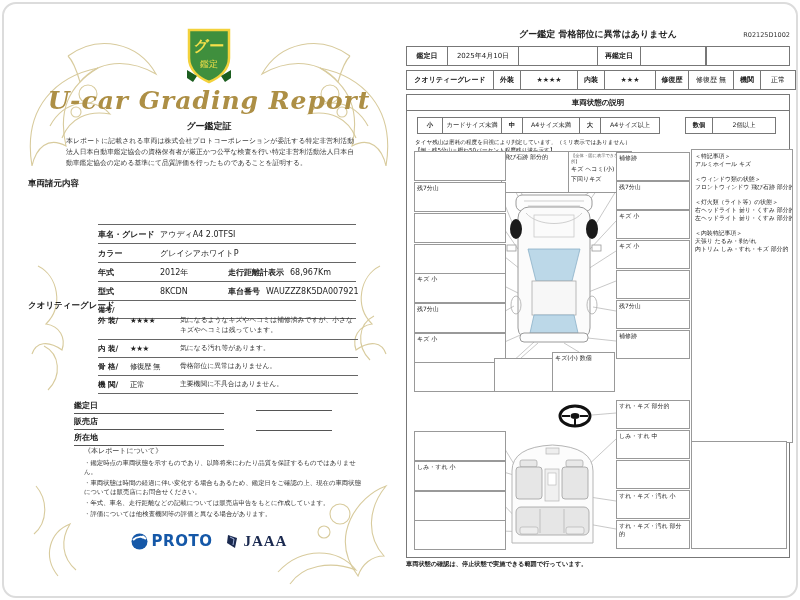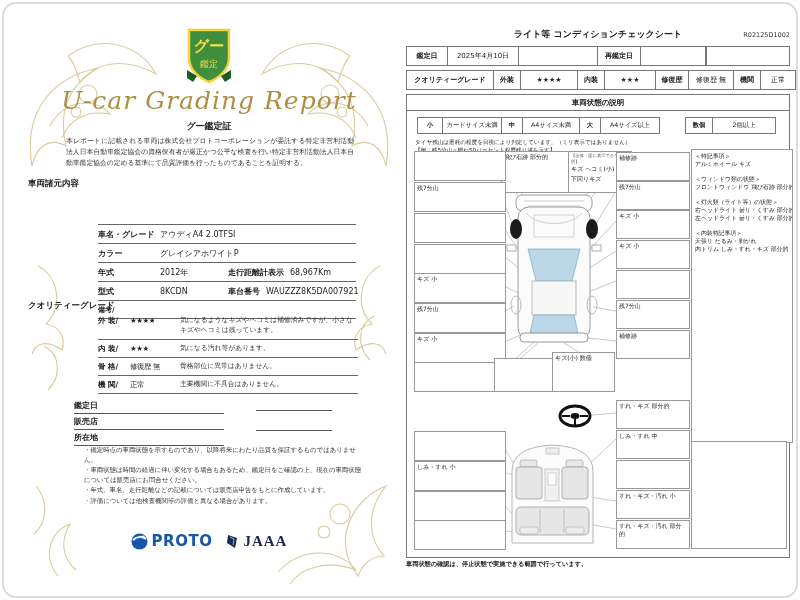--- a/index.html
+++ b/index.html
@@ -4,21 +4,21 @@
 <style>
   html,body{margin:0;padding:0;background:#fff;}
   #stage{position:relative;width:800px;height:600px;background:#fff;overflow:hidden;
          font-family:"DejaVu Sans","Liberation Sans",sans-serif;color:#222;}
   #frame{position:absolute;inset:2px;border:2px solid #dcdcdc;border-radius:14px;pointer-events:none;}
 
   
   #cert{position:absolute;left:28px;top:16px;width:362px;height:572px;}
   .abs{position:absolute;}
   #cert-title{position:absolute;top:70px;left:0;width:100%;text-align:center;
-    font-family:"DejaVu Serif","Liberation Serif",serif;font-style:italic;font-weight:normal;
+    font-family:"DejaVu Serif","Liberation Serif",serif;font-style:italic;font-weight:bold;
     font-size:25px;color:#ad8f45;letter-spacing:1px;}
   #cert-sub{position:absolute;top:104px;left:0;width:100%;text-align:center;font-size:9px;font-weight:bold;color:#222;}
   #cert-intro{position:absolute;top:120px;left:38px;width:288px;font-size:6.8px;line-height:1.62;color:#333;text-align:justify;}
   .sec-title{position:absolute;left:0;width:100%;text-align:left;font-size:8.5px;font-weight:bold;color:#222;}
   #spec{position:absolute;top:176px;left:70px;width:258px;border-top:1px solid #666;margin-top:32px;}
   .srow{display:flex;align-items:baseline;border-bottom:1px solid #666;padding:4px 0 3px 0;font-size:8px;}
   .sl{font-weight:bold;width:62px;flex:none;}
   .sl2{font-weight:bold;flex:none;margin:0 6px;}
   .sv{flex:none;}
   #grades{position:absolute;top:296px;left:70px;width:260px;}
@@ -156,20 +156,21 @@
       </div>
     </div>
 
     <div class="ffrow" style="top:384px;">鑑定日</div>
     <div class="ffrow" style="top:400px;">販売店</div>
     <div class="ffrow" style="top:416px;">所在地</div>
     <div class="fline2" style="top:382px;"></div>
     <div class="fline2" style="top:402px;"></div>
 
     <div id="about">
+      <div class="ttl">《本レポートについて》</div>
       <div class="bi">・鑑定時点の車両状態を示すものであり、以降将来にわたり品質を保証するものではありません。</div>
       <div class="bi">・車両状態は時間の経過に伴い変化する場合もあるため、鑑定日をご確認の上、現在の車両状態については販売店にお問合せください。</div>
       <div class="bi">・年式、車名、走行距離などの記載については販売店申告をもとに作成しています。</div>
       <div class="bi">・評価については他検査機関等の評価と異なる場合があります。</div>
     </div>
 
     <div id="logos">
       <div class="proto-wrap">
         <svg width="17" height="17" viewBox="0 0 17 17">
           <circle cx="8.5" cy="8.5" r="8" fill="#1558a8"></circle>
@@ -182,21 +183,21 @@
         <svg width="13" height="17" viewBox="0 0 13 17">
           <path d="M2,2 L11,5 L9,15 L1,10 Z" fill="#1b2a50"></path>
           <path d="M4,4 L8,6 L7,12" stroke="#9fb0d8" stroke-width="1" fill="none"></path>
         </svg>
         <span class="jaaa-txt">JAAA</span>
       </div>
     </div>
   </div>
 
   <div id="sheet">
-    <div id="sheet-title">ライト等  コンディションチェックシート</div>
+    <div id="sheet-title">グー鑑定  骨格部位に異常はありません</div>
     <div id="doc-no">R02125D1002</div>
 
     <div class="trow" style="top:24px;left:2px;">
       <div class="tcell bold" style="width:40px;">鑑定日</div>
       <div class="tcell" style="width:70px;">2025年4月10日</div>
       <div class="tcell" style="width:78px;"></div>
       <div class="tcell bold" style="width:42px;">再鑑定日</div>
       <div class="tcell" style="width:64px;"></div>
     </div>
     <div class="trow" style="top:24px;left:302px;width:82px;">

